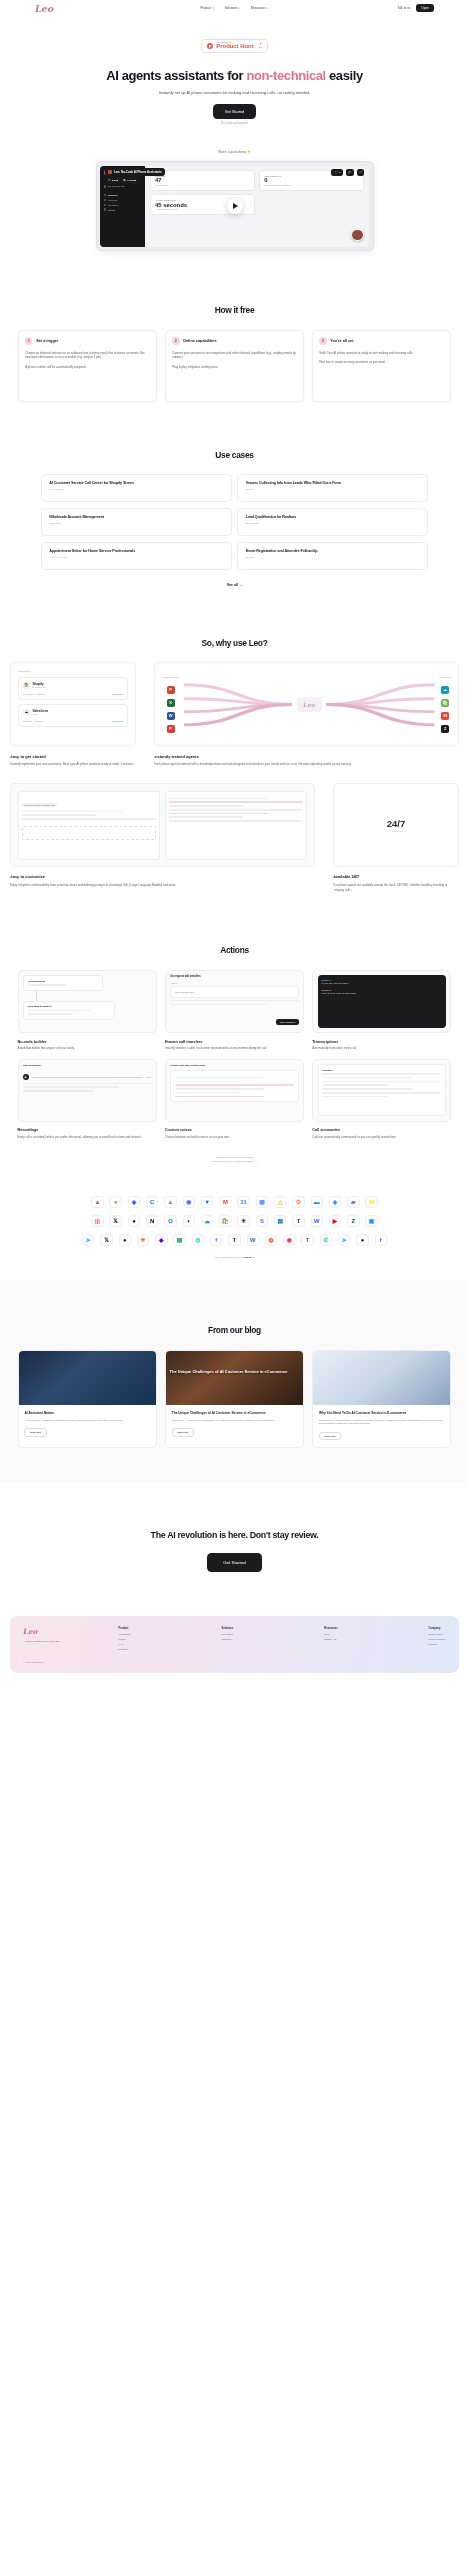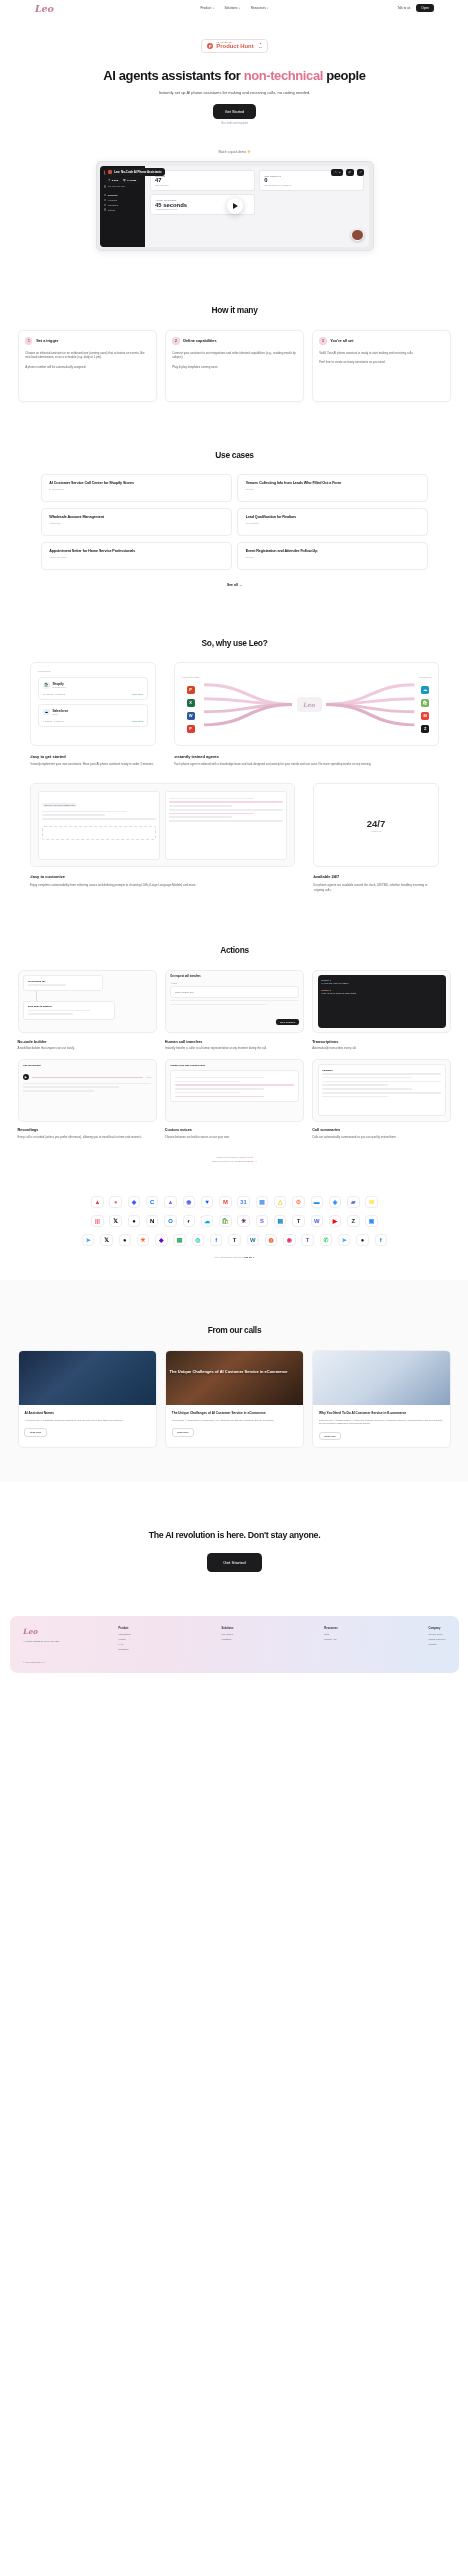--- a/index.html
+++ b/index.html
@@ -232,21 +232,21 @@
   }
   .uc-title { font-size: 3.7px; font-weight: 700; letter-spacing:-0.1px;}
   .uc-tag { font-size:2.5px; color:#a7aab0; margin-top:2.2px;}
   .see-all {
     display:block; text-align:center; margin-top:13px;
     font-size:3.4px; font-weight:700; color:#15161a; text-decoration:none;
   }
 
   
   .why { padding-top: 51px; }
-  .why-row { display:flex; gap:18px; padding:0 30px; margin-top:14.6px; }
+  .why-row { display:flex; gap:18px; padding:0 10px; margin-top:14.6px; }
   .why-panel {
     border:0.7px solid #ededf0; border-radius:5.1px; background:#fff;
     overflow:hidden;
   }
   .why-panel.small { width: 126px; flex-shrink:0; }
   .why-panel.big { flex:1; }
   .panel-art { padding:6.6px; height: 82px; }
   .panel-art.wide { height: 82px; display:flex; align-items:center; justify-content:center; }
   .art-label { font-size:2.5px; color:#a7aab0; }
   .int-card {
@@ -384,21 +384,21 @@
       <span class="ph-kicker">FEATURED ON</span>
       <span class="ph-name">Product Hunt</span>
     </span>
     <span class="ph-votes">
       <span class="ph-arrow">▲</span>
       <span class="ph-count">296</span>
     </span>
   </div>
 
   <h1 class="hero-title">
-    <span>AI agents assistants for </span><span class="accent">non-technical</span><span> people</span>
+    <span>AI agents assistants for </span><span class="accent">non-technical</span><span> easily</span>
   </h1>
   <p class="hero-sub">Instantly set up AI phone assistants for making and receiving calls, no coding needed.</p>
   <button class="btn-primary">Get Started</button>
   <div class="hero-note">No credit card required</div>
 </section>
 
 <section>
   <div class="demo-label">Watch a quick demo 👇</div>
   <div class="demo-shell">
     <div class="demo-inner">
@@ -468,21 +468,21 @@
 
       <div class="play-btn">
         <span class="play-tri"></span>
       </div>
       <div class="demo-avatar"></div>
     </div>
   </div>
 </section>
 
 <section class="how">
-  <h2 class="sec">How it many</h2>
+  <h2 class="sec">How it free</h2>
   <div class="how-grid">
     <div class="how-card">
       <div class="how-head">
         <span class="how-num">1</span>
         <span class="how-title">Set a trigger</span>
       </div>
       <p class="how-body">Choose an inbound assistant or an outbound one (coming soon) that activates on events, like new lead submissions, or on a schedule (e.g. daily at 1 pm).</p>
       <p class="how-body">A phone number will be automatically assigned.</p>
     </div>
     <div class="how-card">
@@ -826,21 +826,21 @@
       <div class="logo-chip" style="color: rgb(42, 171, 238);">➤</div>
       <div class="logo-chip" style="color: rgb(24, 23, 23);">●</div>
       <div class="logo-chip" style="color: rgb(24, 119, 242);">f</div>
     </div>
   <div class="logos-note">
     <span>100+ integrations supported. </span><a href="#">See all →</a>
   </div>
 </section>
 
 <section class="blog">
-  <h2 class="sec">From our calls</h2>
+  <h2 class="sec">From our blog</h2>
   <div class="blog-grid">
 
     <div class="blog-card">
       <div class="blog-img" style="background:linear-gradient(140deg,#1a2a44,#2e4a6e 40%,#16324f)"></div>
       <div class="blog-body">
         <div class="blog-title">AI Assistant Names</div>
         <div class="blog-excerpt">A list of the top AI assistants enhancing productivity and convenience in daily tasks and business.</div>
         <button class="blog-btn">Read More</button>
       </div>
     </div>
@@ -861,21 +861,21 @@
       <div class="blog-body">
         <div class="blog-title">Why You Need To Do AI Customer Service in E-commerce</div>
         <div class="blog-excerpt">Discover how AI transformation e-commerce customer service by enhancing efficiency, personalization, and 24/7 support, driving customer satisfaction and business growth.</div>
         <button class="blog-btn">Read More</button>
       </div>
     </div>
   </div>
 </section>
 
 <section class="cta">
-  <h2>The AI revolution is here. Don't stay anyone.</h2>
+  <h2>The AI revolution is here. Don't stay review.</h2>
   <button class="btn-primary">Get Started</button>
 </section>
 
 <footer class="footer">
   <div class="foot-left">
     <div class="foot-logo">Leo</div>
     <div class="foot-tag">AI phone agents for every use case</div>
     <div class="foot-copy">© Copyright 2025 Leo</div>
   </div>
   <div class="foot-cols">

